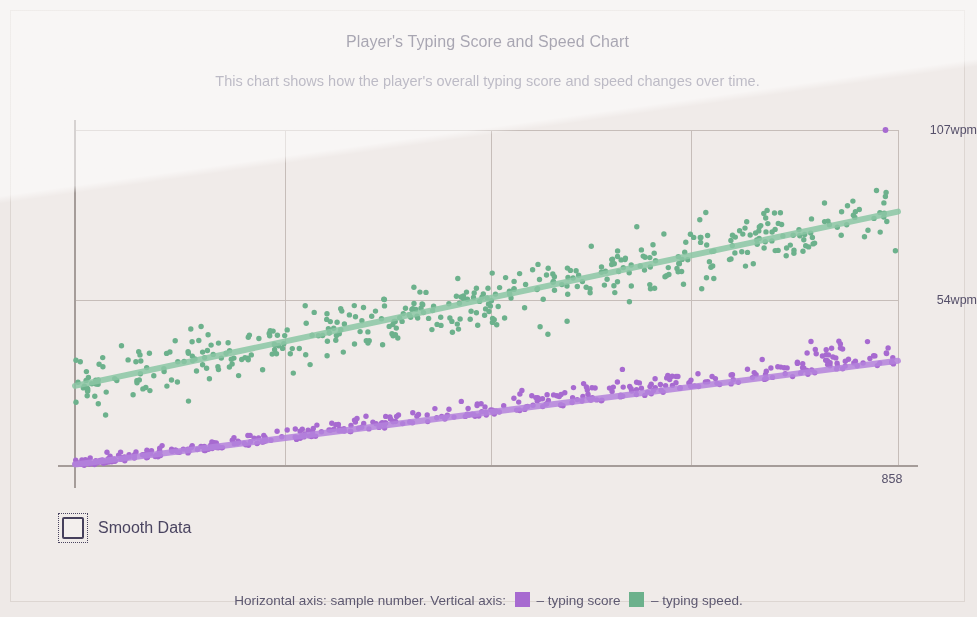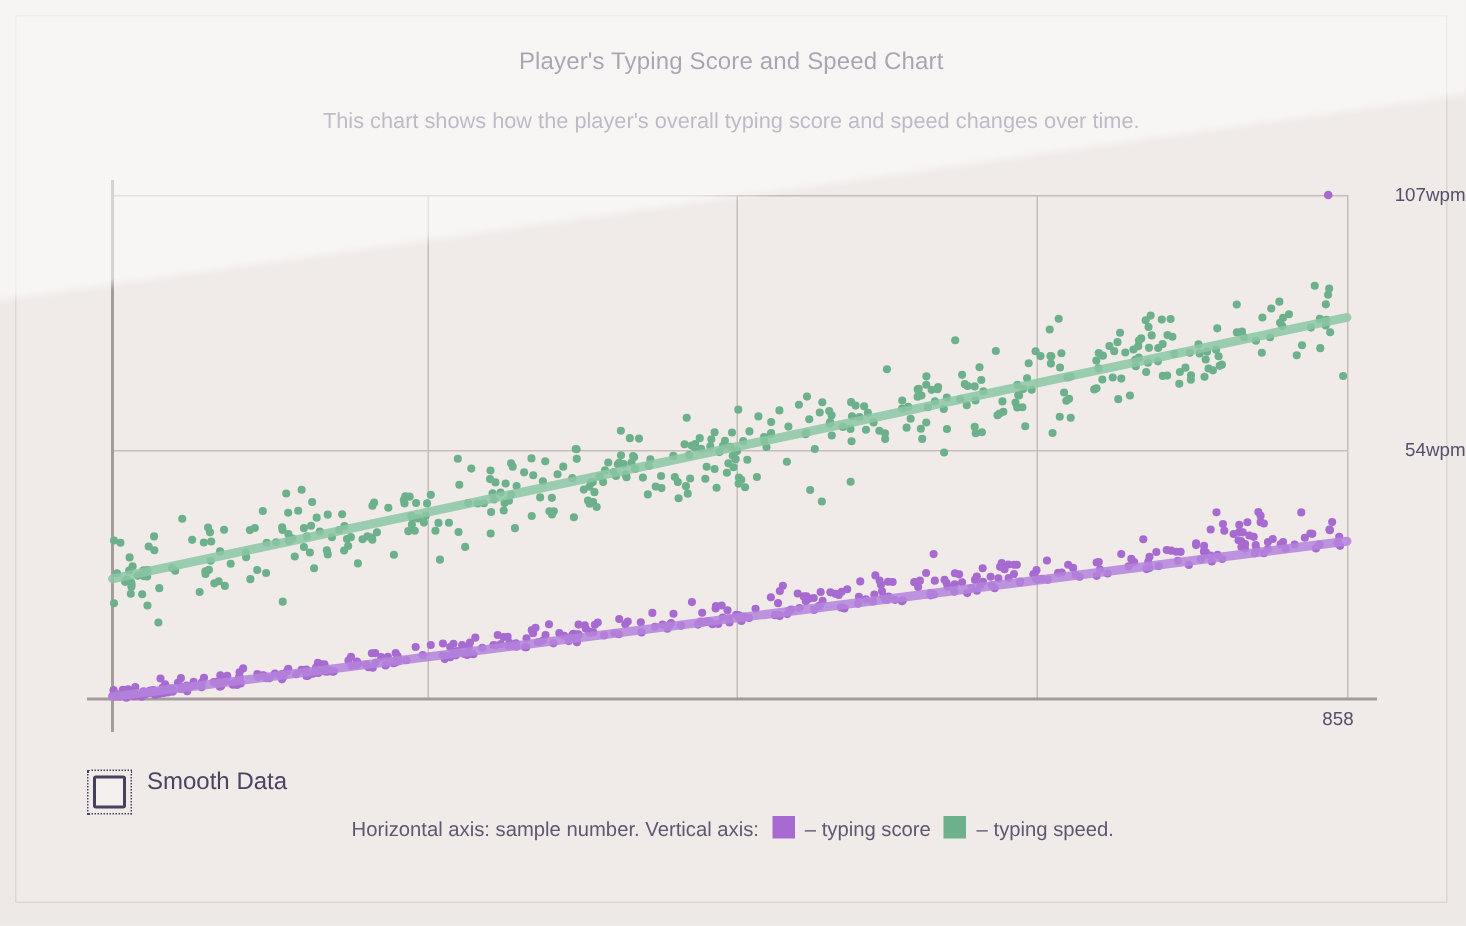--- a/index.html
+++ b/index.html
@@ -110,21 +110,21 @@
     height: 617px;
     pointer-events: none;
   }
 
   
   #smooth-row {
     position: absolute;
     left: 58px;
     top: 513px;
     display: flex;
-    align-items: flex-start;
+    align-items: center;
   }
   #smooth-focus {
     border: 1px dotted #4a4460;
     padding: 3px;
     display: inline-flex;
   }
   #smooth-box {
     width: 22px;
     height: 22px;
     box-sizing: border-box;
@@ -136,21 +136,21 @@
   #smooth-label {
     margin-left: 10px;
     font-size: 16px;
     color: #4a4460;
   }
 
   
   #footer-legend {
     position: absolute;
     left: 0; right: 0;
-    top: 544px;
+    top: 592px;
     text-align: center;
     font-size: 13.5px;
     color: #5d5870;
     white-space: nowrap;
   }
   .swatch {
     display: inline-block;
     width: 15px;
     height: 15px;
     vertical-align: -2px;

